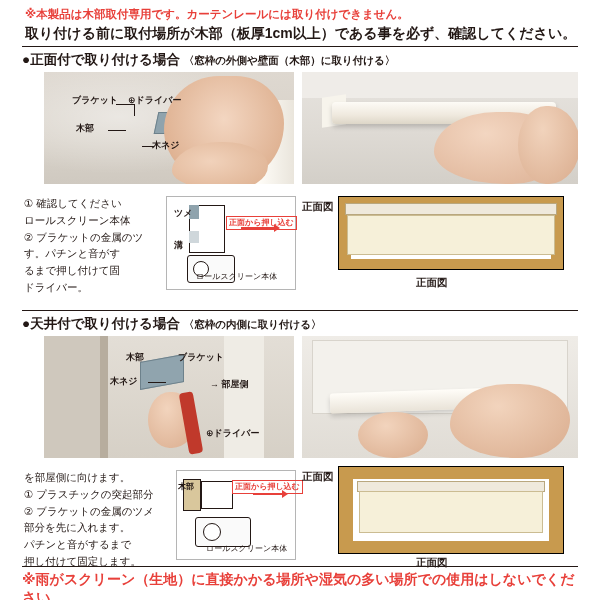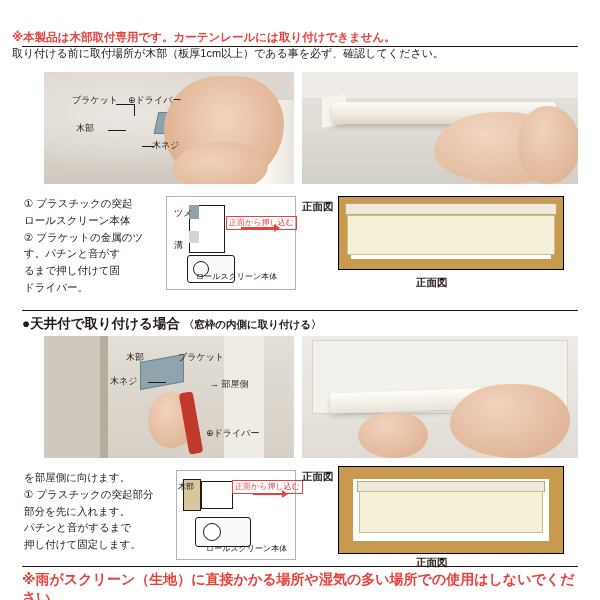--- a/index.html
+++ b/index.html
@@ -8,24 +8,24 @@
     background:#ffffff;
     font-family:"Liberation Sans","DejaVu Sans",sans-serif;
     color:#231815;
     position:relative;
     overflow:hidden;
   }
   .page{position:relative;width:600px;height:600px;}
 
   
   .top-warn{
-    position:absolute;left:12px;top:6px;width:560px;
-    font-size:11.5px;font-weight:bold;color:#e8403a;line-height:1.45;margin-top:23px;
-  }
-  .top-warn .l2{color:#231815;font-weight:normal;font-size:11px;}
+    position:absolute;left:25px;top:6px;width:560px;
+    font-size:11.5px;font-weight:bold;color:#e8403a;line-height:1.45;
+  }
+  .top-warn .l2{color:#231815;font-weight:bold;font-size:14px;}
 
   
   .sec-head{
     position:absolute;font-weight:bold;font-size:13.5px;color:#231815;
   }
   .sec-head .sub{font-weight:bold;font-size:10.5px;}
 
   .rule{
     position:absolute;height:1px;background:#231815;left:22px;width:556px;
   }
@@ -63,21 +63,21 @@
   .ph2 .hand{position:absolute;left:132px;top:40px;width:130px;height:72px;
      background:radial-gradient(ellipse at 40% 30%,#f3d6c1,#dcb093);
      border-radius:48% 42% 40% 55%/55% 48% 52% 45%;}
   .ph2 .hand-b{position:absolute;left:216px;top:34px;width:62px;height:78px;
      background:radial-gradient(ellipse at 40% 30%,#f1d3bc,#d9ab8c);
      border-radius:45% 50% 50% 45%/50% 50% 50% 50%;}
   .framed-img{position:absolute;background:#fff;border:1px solid #8a8a8a;}
 
   
   .lbl{position:absolute;font-size:9px;color:#231815;line-height:1.25;white-space:nowrap;}
-  .lbl-b{font-weight:normal;}
+  .lbl-b{font-weight:bold;}
   .lbl-red{color:#e8403a;}
 
   
   .steps{position:absolute;font-size:10.5px;line-height:1.5;color:#231815;}
   .steps div{margin-bottom:1px;}
 
   
   .sch{position:absolute;background:#fff;border:1px solid #b5b5b5;}
 
   
@@ -97,20 +97,24 @@
 <body>
 
 <div class="page">
 
   <div class="top-warn">
     <div>※本製品は木部取付専用です。カーテンレールには取り付けできません。</div>
     <div class="l2">取り付ける前に取付場所が木部（板厚1cm以上）である事を必ず、確認してください。</div>
   </div>
 
   <div class="rule" style="top:46px;"></div>
+  <div class="sec-head" style="left:22px;top:51px;">
+    <span>●正面付で取り付ける場合</span>
+    <span class="sub">〈窓枠の外側や壁面（木部）に取り付ける〉</span>
+  </div>
 
   <div class="ph ph1">
     <div class="wall-shadow"></div>
     <div class="screenroll"></div>
     <div class="bracket"></div>
     <div class="screw"></div>
     <div class="driver"></div>
     <div class="hand"></div>
     <div class="hand2"></div>
   </div>
@@ -126,21 +130,21 @@
 
   <div class="ph ph2">
     <div class="ceil"></div>
     <div class="cap"></div>
     <div class="rail"></div>
     <div class="hand"></div>
     <div class="hand-b"></div>
   </div>
 
   <div class="steps" style="left:24px;top:196px;width:150px;">
-    <div>① プラスチックの突起</div>
+    <div>① 確認してください</div>
     <div>ロールスクリーン本体</div>
     <div>② ブラケットの金属のツ</div>
     <div>す。パチンと音がす</div>
     <div>るまで押し付けて固</div>
     <div>ドライバー。</div>
   </div>
 
   <div class="sch" style="left:166px;top:196px;width:128px;height:92px;">
     <div style="position:absolute;left:22px;top:8px;width:34px;height:46px;border:1px solid #231815;background:#fff;"></div>
     <div style="position:absolute;left:22px;top:8px;width:10px;height:14px;background:#8fa3ad;"></div>
@@ -191,20 +195,21 @@
       background:linear-gradient(180deg,#efece7,#e0dcd5);">
     <div style="position:absolute;left:10px;top:4px;right:10px;height:72px;background:#f3f1ec;border:1px solid #d8d4cc;"></div>
     <div style="position:absolute;left:28px;top:54px;width:210px;height:20px;background:linear-gradient(180deg,#fffdf8,#e9e3d8);border-radius:3px;box-shadow:0 3px 5px rgba(0,0,0,.16);transform:rotate(-2deg);"></div>
     <div style="position:absolute;left:148px;top:48px;width:120px;height:74px;background:radial-gradient(ellipse at 40% 30%,#f2d4bd,#d9ab8c);border-radius:48% 42% 40% 55%/55% 48% 52% 45%;"></div>
     <div style="position:absolute;left:56px;top:76px;width:70px;height:46px;background:radial-gradient(ellipse at 40% 30%,#f2d4bd,#d9ab8c);border-radius:50% 45% 45% 50%/50% 50% 50% 50%;"></div>
   </div>
 
   <div class="steps" style="left:24px;top:470px;width:160px;">
     <div>を部屋側に向けます。</div>
     <div>① プラスチックの突起部分</div>
+    <div>② ブラケットの金属のツメ</div>
     <div>部分を先に入れます。</div>
     <div>パチンと音がするまで</div>
     <div>押し付けて固定します。</div>
   </div>
 
   <div class="sch" style="left:176px;top:470px;width:118px;height:88px;">
     <div style="position:absolute;left:6px;top:8px;width:16px;height:30px;background:#d9c79c;border:1px solid #231815;"></div>
     <div style="position:absolute;left:24px;top:10px;width:30px;height:26px;border:1px solid #231815;background:#fff;"></div>
     <div style="position:absolute;left:18px;top:46px;width:54px;height:28px;border:1px solid #231815;border-radius:3px;background:#fafafa;"></div>
     <div style="position:absolute;left:26px;top:52px;width:16px;height:16px;border:1px solid #231815;border-radius:50%;background:#fff;"></div>

